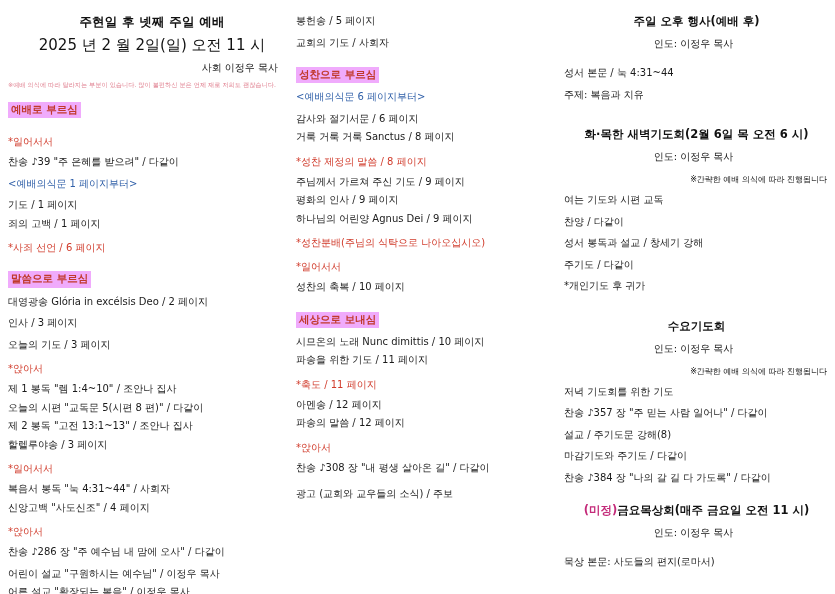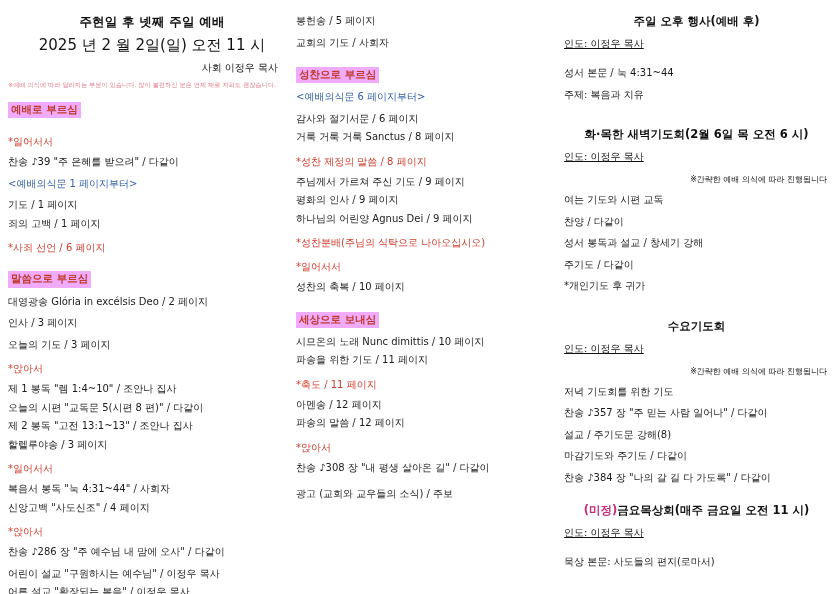--- a/index.html
+++ b/index.html
@@ -93,26 +93,25 @@
   .gap-l { height: 18px; }
 
   .r-title {
     text-align: center;
     font-size: 11.5px;
     font-weight: bold;
     margin-bottom: 8px;
     color: #111;
   }
   .r-lead {
-    text-align: left;
+    text-align: center;
     font-size: 10px;
     margin-bottom: 10px;
     padding-right: 6px;
     color: #111;
-    text-decoration: underline;
   }
   .r-note {
     text-align: right;
     font-size: 8px;
     margin-bottom: 8px;
     padding-right: 2px;
     color: #111;
   }
   .r-line {
     font-size: 10px;

